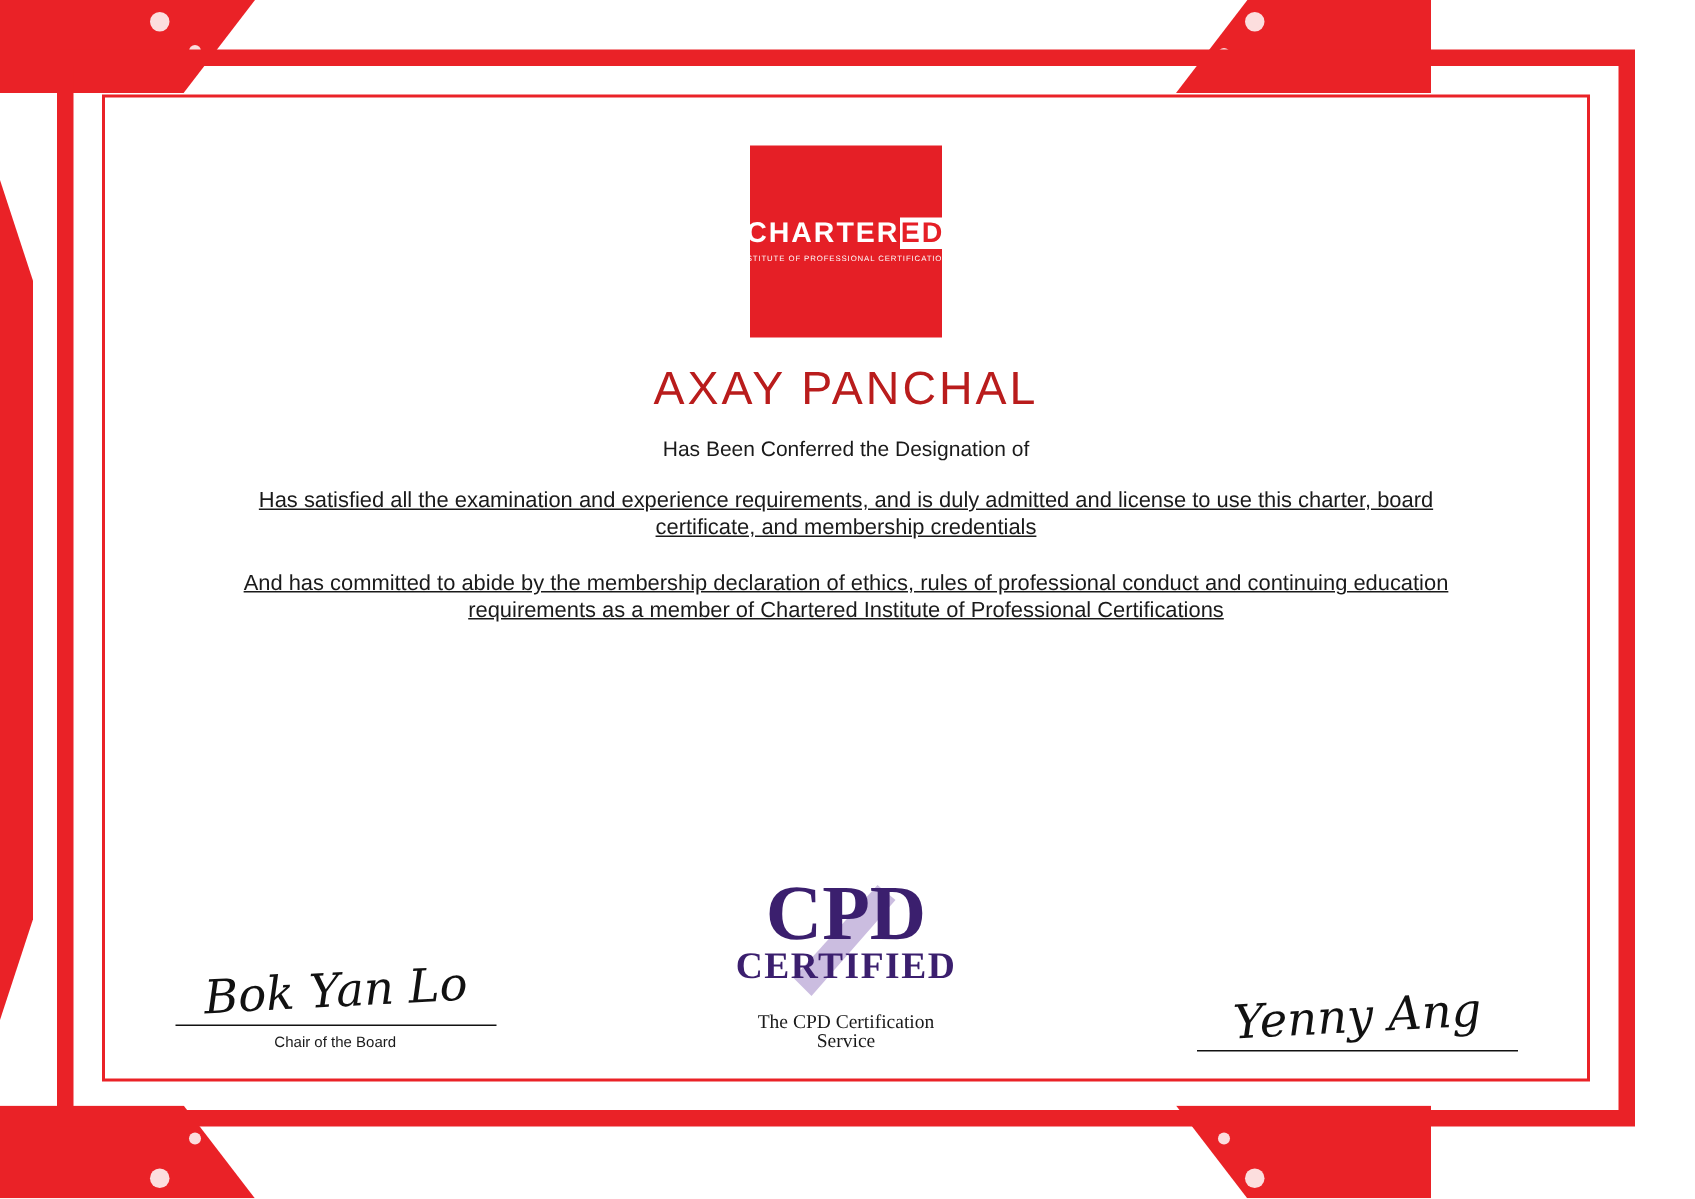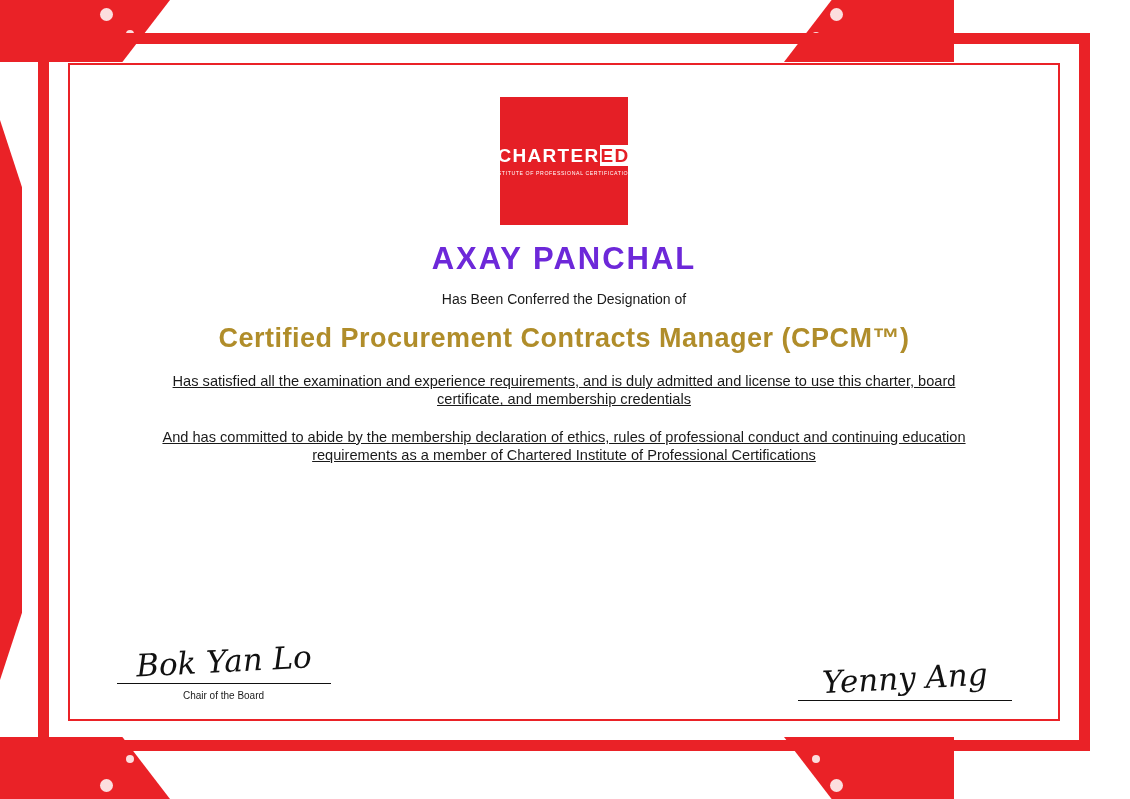--- a/index.html
+++ b/index.html
@@ -122,22 +122,22 @@
     color: #1a1a1a;
     line-height: 1.22;
     max-width: 830px;
     margin-left: auto;
     margin-right: auto;
   }
 
   .recipient {
     margin-top: 16px;
     font-size: 31px;
-    font-weight: bold;
-    color: #6d28d9;
+    font-weight: normal;
+    color: #b91c1c;
     letter-spacing: 2px;
   }
 
   .conferred {
     margin-top: 14px;
     font-size: 14px;
     color: #1a1a1a;
   }
 
   .designation {
@@ -245,36 +245,44 @@
     <div class="logo">
       <div class="logo-word"><span>CHARTER</span><span class="hl">ED</span></div>
       <div class="logo-sub">INSTITUTE OF PROFESSIONAL CERTIFICATIONS</div>
     </div>
 
 
     <div class="recipient">AXAY PANCHAL</div>
 
     <div class="conferred">Has Been Conferred the Designation of</div>
 
-    <div class="designation">Certified Procurement Contracts Manager (CPCM™)</div>
 
     <div class="para">Has satisfied all the examination and experience requirements, and is duly admitted and license to use this charter, board certificate, and membership credentials</div>
 
     <div class="para second">And has committed to abide by the membership declaration of ethics, rules of professional conduct and continuing education requirements as a member of Chartered Institute of Professional Certifications</div>
 
     <div class="sig-row">
 
       <div class="sig-block">
         <div class="sig-mark">
           <span class="sig-name">Bok Yan Lo</span>
         </div>
         <div class="sig-line"></div>
         <div class="sig-title">Chair of the Board</div>
       </div>
 
+      <div class="cpd">
+        <svg class="cpd-svg" width="150" height="102" viewBox="0 0 150 102">
+          <path d="M40 78 L96 16 L108 26 L52 90 Z" fill="#b9a7d6" opacity="0.75"></path>
+          <text x="75" y="52" text-anchor="middle" font-family="Liberation Serif, serif" font-size="52" font-weight="bold" fill="#3b1f6e">CPD</text>
+          <text x="75" y="78" text-anchor="middle" font-family="Liberation Serif, serif" font-size="25" font-weight="bold" fill="#3b1f6e" letter-spacing="1">CERTIFIED</text>
+        </svg>
+        <div class="cpd-caption">The CPD Certification</div>
+        <div class="cpd-caption">Service</div>
+      </div>
 
       <div class="sig-block">
         <div class="sig-mark">
           <span class="sig-name">Yenny Ang</span>
         </div>
         <div class="sig-line"></div>
       </div>
 
     </div>
   </div>

